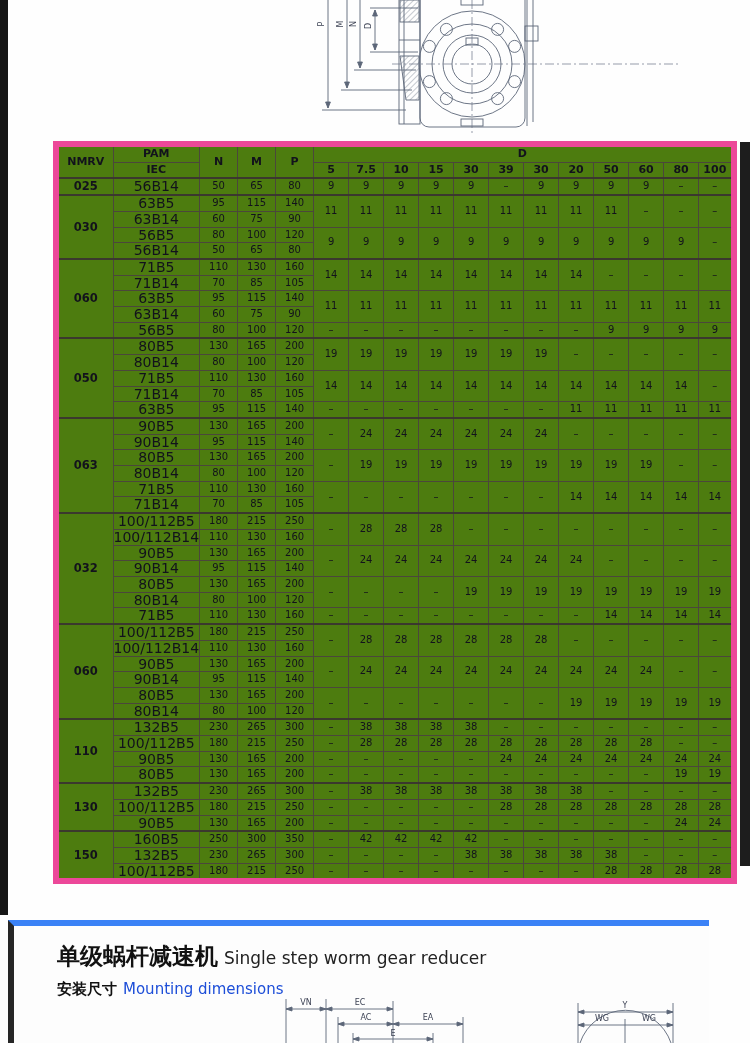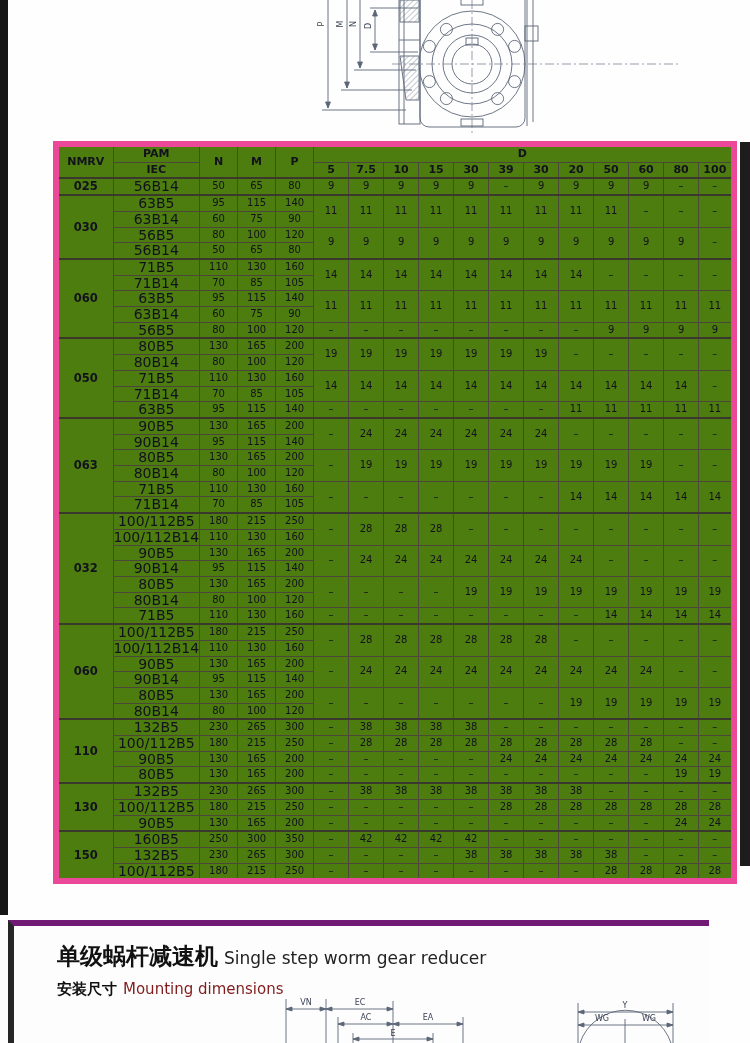--- a/index.html
+++ b/index.html
@@ -23,28 +23,28 @@
            padding:0; height:14.7px; line-height:14.7px; font-size:10px;
            color:#12121c; white-space:nowrap; overflow:hidden; }
   th { font-weight:bold; font-size:11px; }
   thead tr:last-child th { border-bottom:2px solid #3b382e; }
   tr.group-start td { border-top:2px solid #3b382e; }
   td.c-nmrv { font-weight:bold; font-size:11.5px; }
   td.c-iec  { font-size:14px; }
 
   
   .footer-box { position:absolute; left:8px; top:920px; width:701px; height:123px;
-                border-top:6px solid #701a75; border-left:6px solid #262626;
+                border-top:6px solid #3b82f6; border-left:6px solid #262626;
                 background:#fdfdfd; }
   .footer-title { position:absolute; left:43px; top:15px; white-space:nowrap; }
   .footer-title .zh { font-size:23px; font-weight:bold; color:#111; }
   .footer-title .en { font-size:17px; color:#222; margin-left:6px; }
   .footer-sub { position:absolute; left:43px; top:53px; white-space:nowrap; }
   .footer-sub .zh { font-size:15px; font-weight:bold; color:#111; }
-  .footer-sub .en { font-size:15px; color:#7f1d1d; margin-left:6px; }
+  .footer-sub .en { font-size:15px; color:#1d4ed8; margin-left:6px; }
   .footer-drawing { position:absolute; left:0; bottom:0; width:736px; height:52px;margin-left:8px; }
 
   svg text { font-family:"DejaVu Sans", sans-serif; font-size:8px; fill:#3c4254; }
   .dline { stroke:#5c6678; stroke-width:0.9; fill:none; }
   .cline { stroke:#6a7488; stroke-width:0.7; fill:none; stroke-dasharray:9 3 2 3; }
 </style>
 </head>
 <body>
 
 <div id="page">

